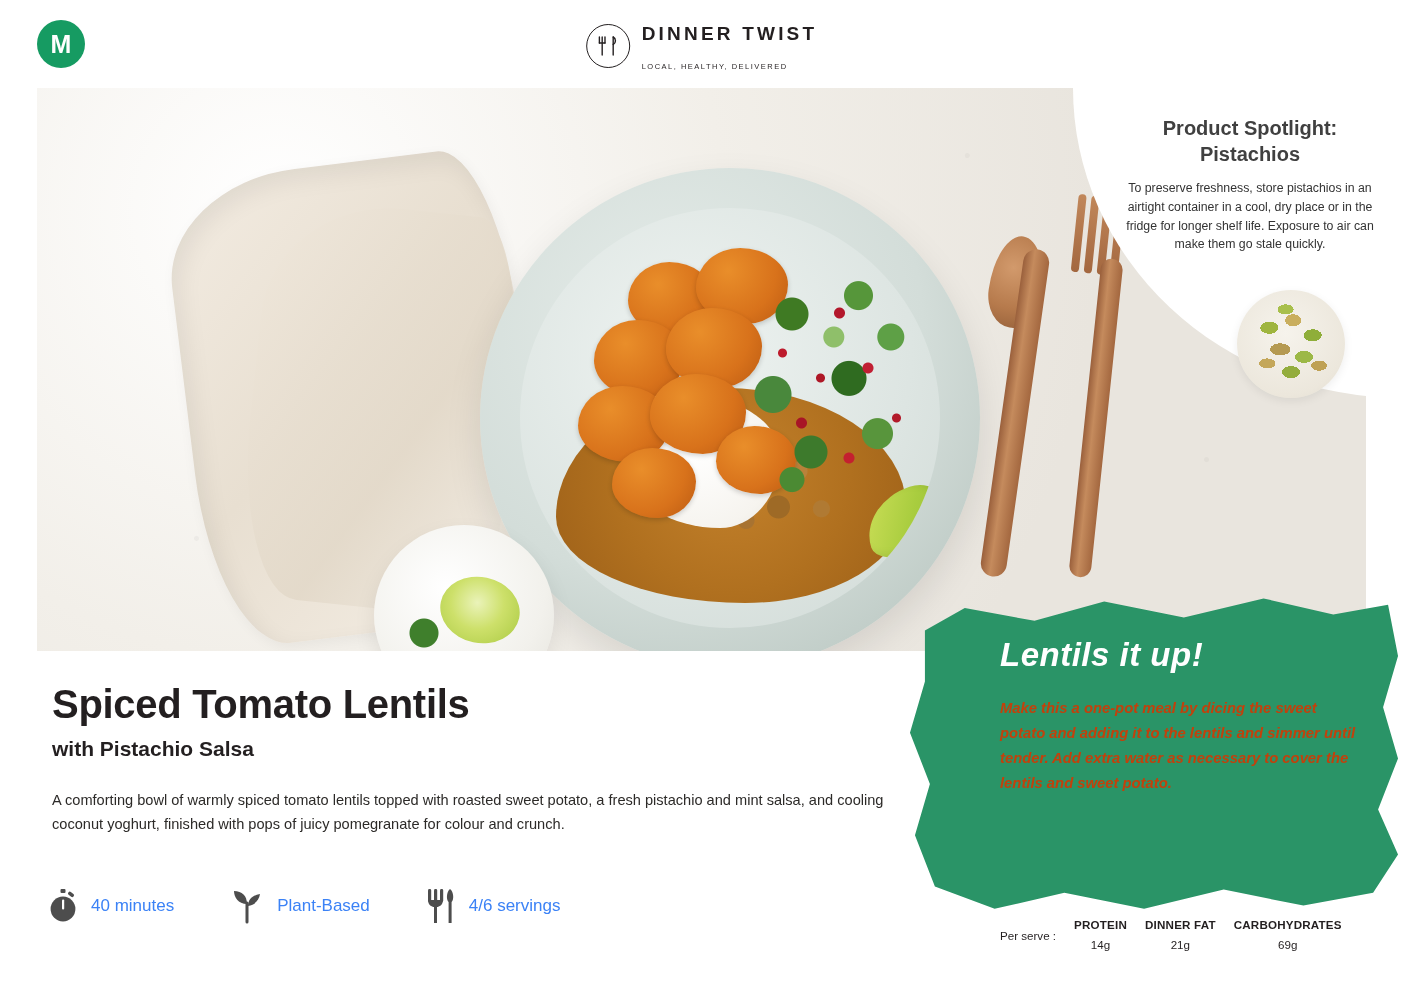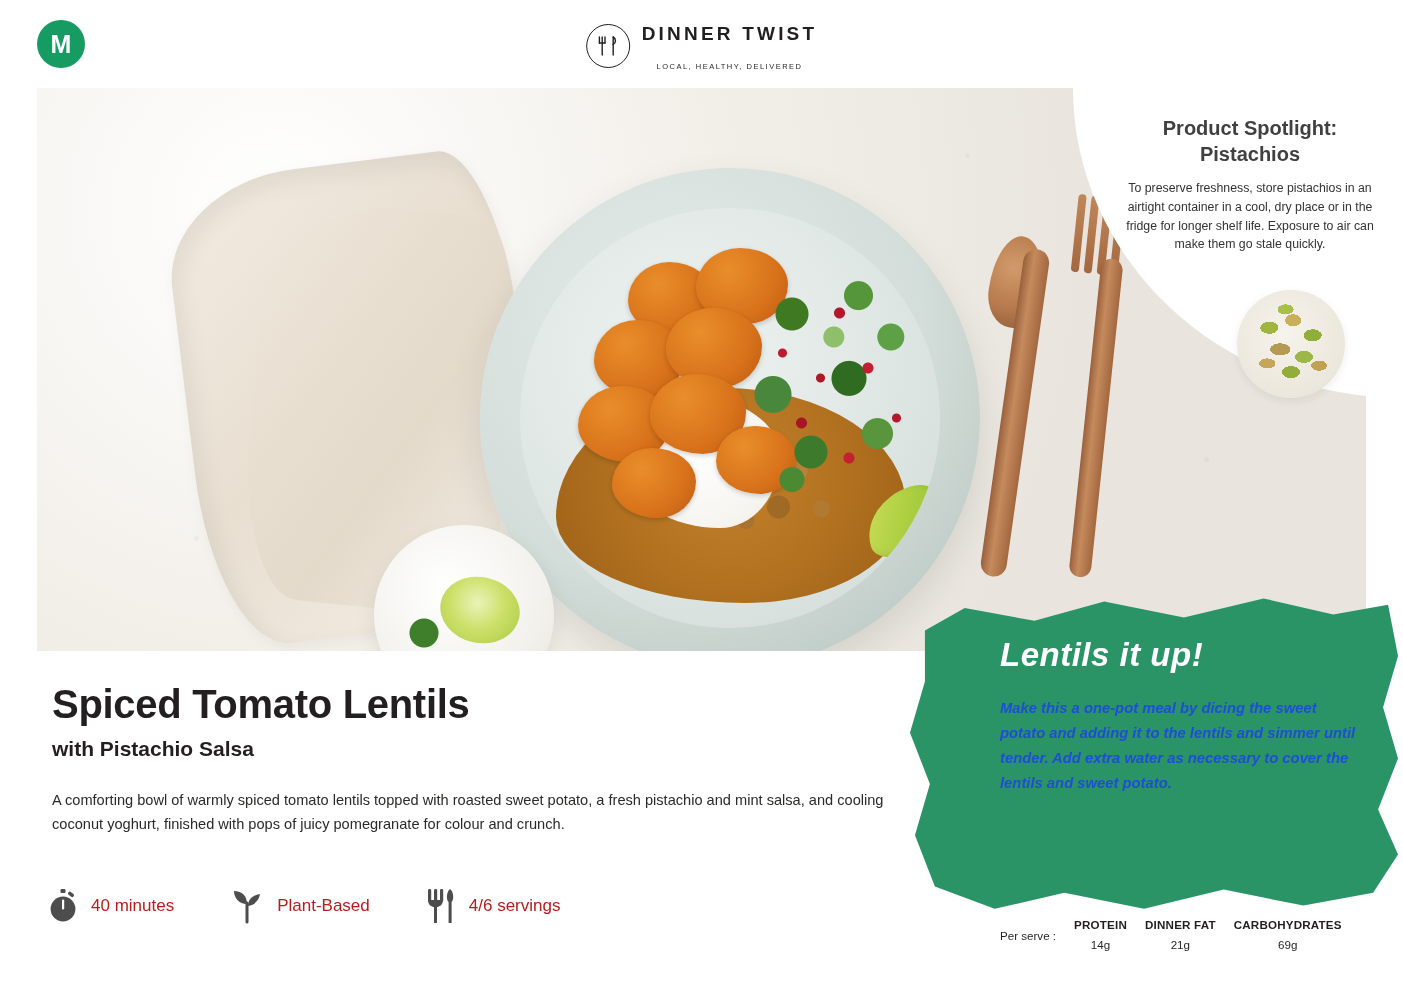--- a/index.html
+++ b/index.html
@@ -41,21 +41,21 @@
     display: flex;
     align-items: center;
     gap: 12px;
   }
   .logo-mark {
     width: 44px; height: 44px;
     border: 1.6px solid #231f20;
     border-radius: 50%;
     display: flex; align-items: center; justify-content: center;
   }
-  .logo-text { line-height: 1; padding-top: 2px; text-align: center; }
+  .logo-text { line-height: 1; padding-top: 2px; }
   .logo-title {
     font-size: 19px;
     letter-spacing: 3.2px;
     font-weight: bold;
     color: #231f20;
   }
   .logo-sub {
     font-size: 7.5px;
     letter-spacing: 1.5px;
     color: #231f20;
@@ -341,21 +341,21 @@
     display: flex;
     align-items: center;
     gap: 0;
   }
   .meta-item {
     display: flex;
     align-items: center;
     gap: 13px;
     margin-right: 56px;
   }
-  .meta-label { font-size: 17px; color: #b91c1c; }
+  .meta-label { font-size: 17px; color: #3b82f6; }
 
   
   .switch {
     position: absolute;
     left: 905px; top: 592px;
     width: 498px; height: 320px;
     background: #2a9467;
     border-radius: 58px 26px 40px 30px / 34px 44px 26px 48px;
     clip-path: polygon(
       4% 12%, 12% 5%, 26% 9%, 40% 3%, 56% 8%, 72% 2%, 86% 7%, 97% 4%,
@@ -375,21 +375,21 @@
     font-style: italic;
     color: #ffffff;
     letter-spacing: 0.5px;
   }
   .switch-body {
     margin-top: 22px;
     font-size: 14.8px;
     font-weight: bold;
     font-style: italic;
     line-height: 1.68;
-    color: #1d4ed8;
+    color: #c2410c;
   }
 
   
   .nutrition {
     position: absolute;
     left: 1000px; top: 918px;
     display: flex;
     align-items: flex-start;
     gap: 0;
   }

